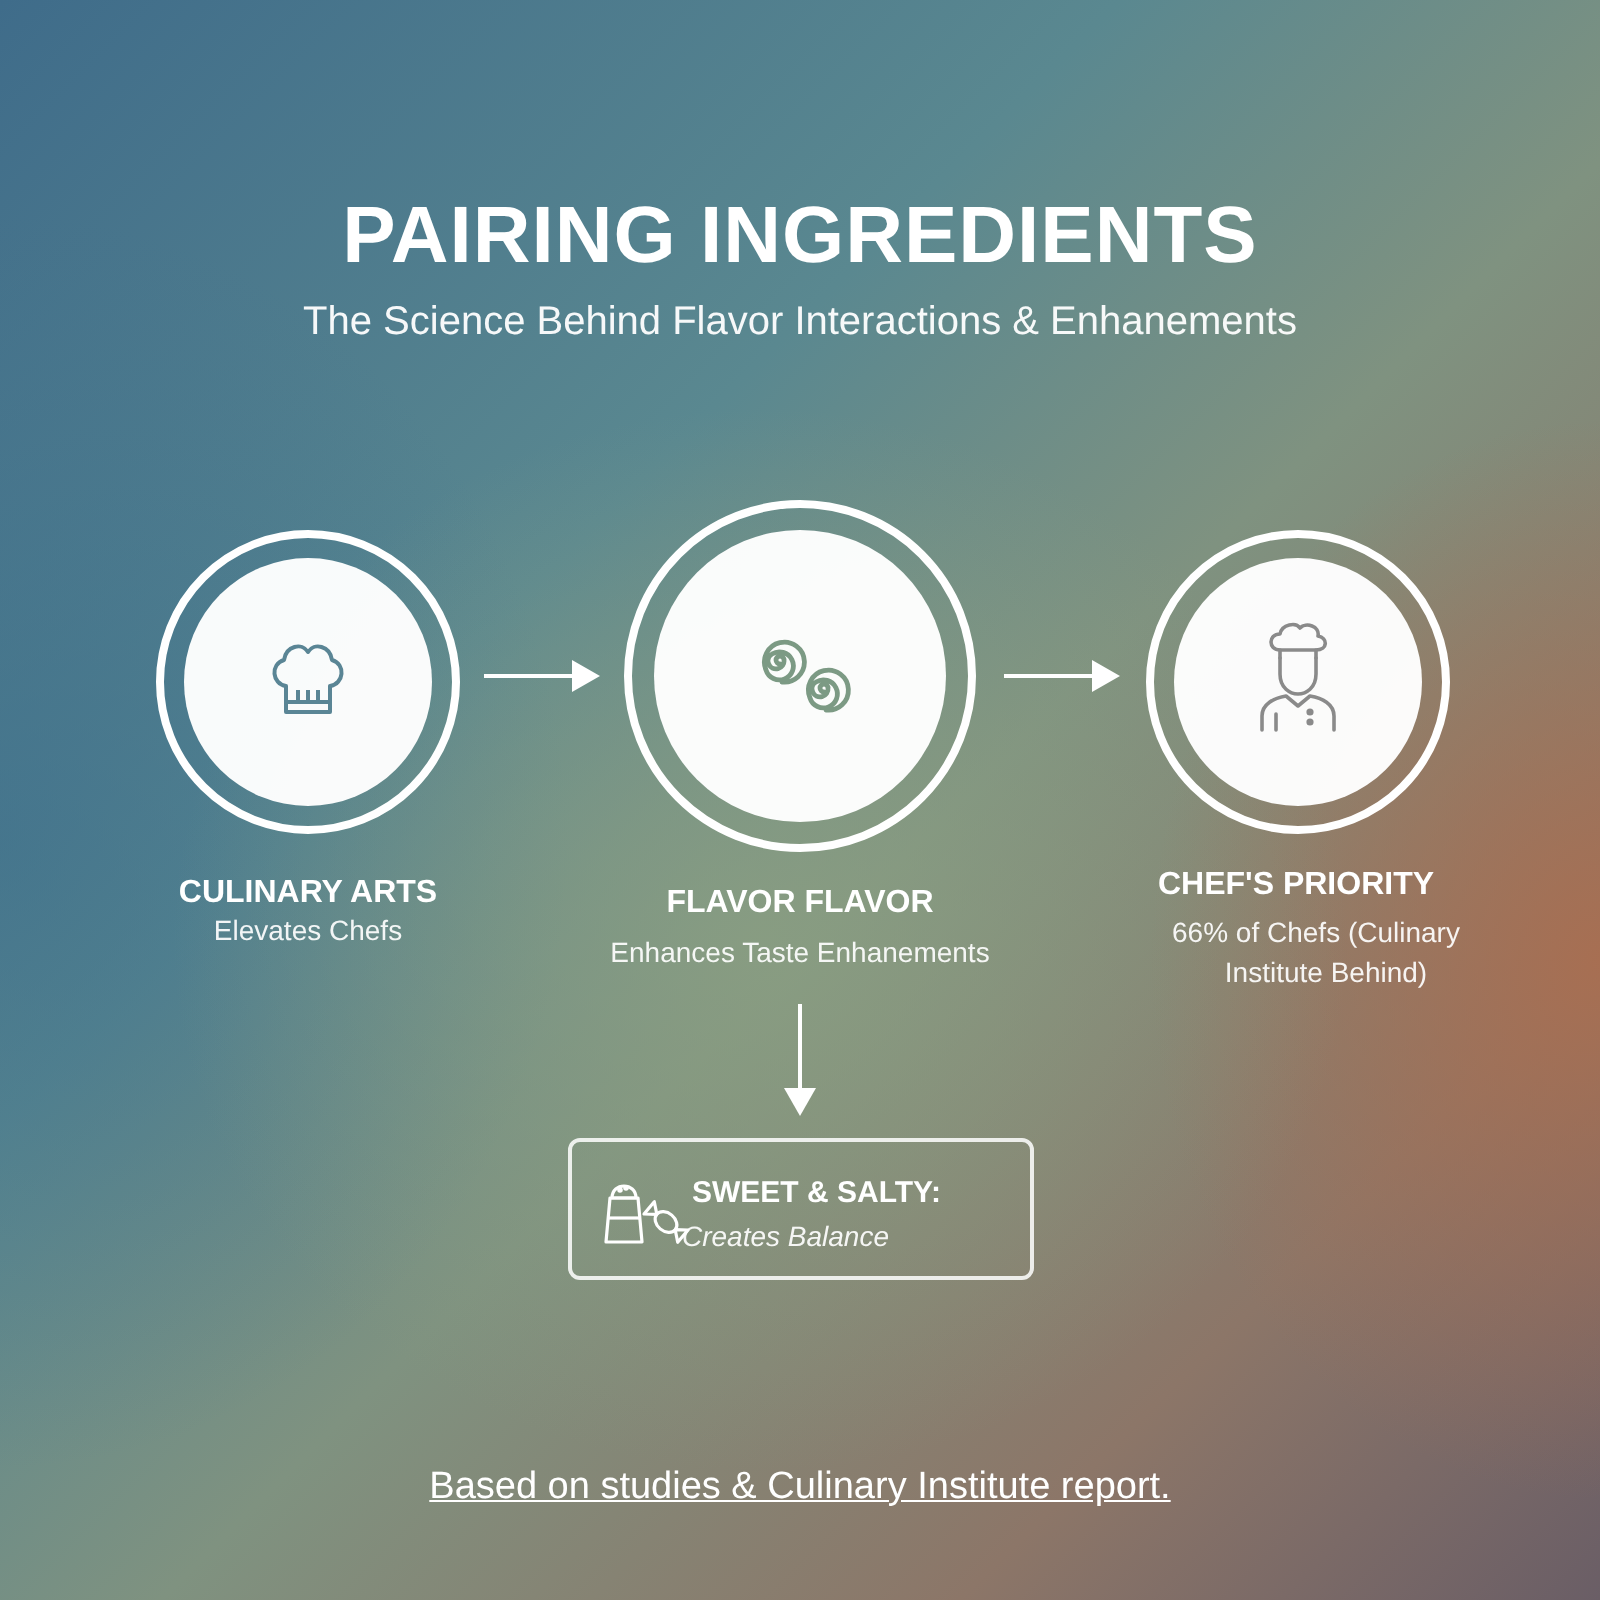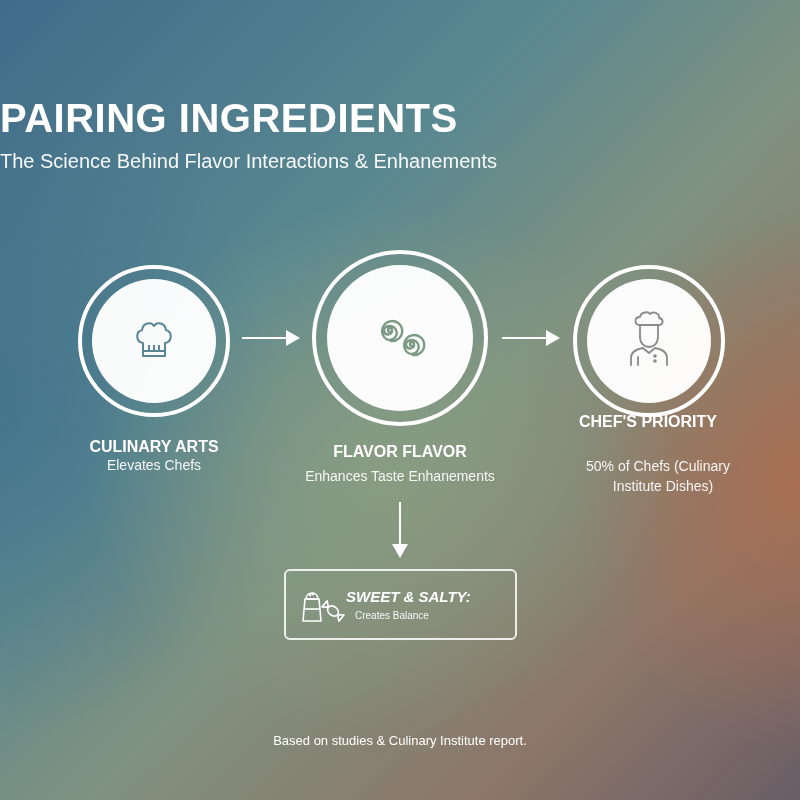--- a/index.html
+++ b/index.html
@@ -11,25 +11,25 @@
     }
     .bg {
       position: absolute; inset: 0;
       background:
         radial-gradient(ellipse 420px 380px at 380px 470px, rgba(140,160,130,0.75), rgba(140,160,130,0) 70%),
         radial-gradient(ellipse 300px 360px at 800px 480px, rgba(170,110,80,0.9), rgba(170,110,80,0) 75%),
         radial-gradient(ellipse 380px 420px at 0px 420px, rgba(60,110,140,0.6), rgba(60,110,140,0) 75%),
         linear-gradient(135deg, #3f6c8a 0%, #5a8890 35%, #7f9280 55%, #8c7668 80%, #6a5e66 100%);
     }
     .title {
-      position: absolute; left: 0; right: 0; top: 96px; text-align: left;
+      position: absolute; left: 0; right: 0; top: 96px; text-align: center;
       font-size: 40px; font-weight: 700; letter-spacing: 0.5px;
     }
     .subtitle {
-      position: absolute; left: 0; right: 0; top: 150px; 
+      position: absolute; left: 0; right: 0; top: 150px; text-align: center;
       font-size: 20px; font-weight: 400; opacity: 0.95;
     }
     .circle-outer {
       position: absolute; border: 4px solid #ffffff; border-radius: 50%;
       box-sizing: border-box;
     }
     .circle-inner {
       position: absolute; border-radius: 50%; background: rgba(255,255,255,0.97);
       display: flex; align-items: center; justify-content: center;
     }
@@ -37,24 +37,24 @@
       position: absolute; text-align: center; font-weight: 700; font-size: 16px;
     }
     .node-sub {
       position: absolute; text-align: center; font-size: 14px; opacity: 0.92; line-height: 20px;
     }
     .arrow { position: absolute; }
     .box {
       position: absolute; left: 284px; top: 569px; width: 233px; height: 71px;
       border: 2px solid rgba(255,255,255,0.85); border-radius: 6px; box-sizing: border-box;
     }
-    .box-title { position: absolute; left: 346px; top: 588px; font-size: 15px; font-weight: 700; font-style: italic; }
-    .box-sub { position: absolute; left: 355px; top: 610px; font-size: 10px; opacity: 0.92; }
+    .box-title { position: absolute; left: 346px; top: 588px; font-size: 15px; font-weight: 700; }
+    .box-sub { position: absolute; left: 341px; top: 610px; font-size: 14px; opacity: 0.92; font-style: italic; }
     .footer {
-      position: absolute; left: 0; right: 0; top: 733px; text-align: center; font-size: 13px;
+      position: absolute; left: 0; right: 0; top: 733px; text-align: center; font-size: 19px; text-decoration: underline;
     }
   </style>
 </head>
 <body>
 
 <div class="bg"></div>
 
 <div class="title">PAIRING INGREDIENTS</div>
 <div class="subtitle">The Science Behind Flavor Interactions &amp; Enhanements</div>
 
@@ -104,23 +104,23 @@
       <line x1="15" y1="14" x2="15" y2="18"></line>
       <line x1="33" y1="14" x2="33" y2="18"></line>
       <path d="M15 18 L15 26 C15 33 20 36 24 36 C28 36 33 33 33 26 L33 18"></path>
       <path d="M6 54 L6 47 C6 41 12 38 18 37 L24 42 L30 37 C36 38 42 41 42 47 L42 54"></path>
       <line x1="13" y1="46" x2="13" y2="54"></line>
       <circle cx="30" cy="45" r="0.9" fill="#8a8a8a"></circle>
       <circle cx="30" cy="50" r="0.9" fill="#8a8a8a"></circle>
     </svg>
   </span>
 </div>
-<div class="node-title" style="left:568px; top:413px; width:160px;">CHEF'S PRIORITY</div>
-<div class="node-sub" style="left:568px; top:456px; width:180px;">50% of Chefs (Culinary</div>
-<div class="node-sub" style="left:598px; top:476px; width:130px;">Institute Dishes)</div>
+<div class="node-title" style="left:568px; top:434px; width:160px;">CHEF'S PRIORITY</div>
+<div class="node-sub" style="left:568px; top:456px; width:180px;">66% of Chefs (Culinary</div>
+<div class="node-sub" style="left:598px; top:476px; width:130px;">Institute Behind)</div>
 
 <svg class="arrow" style="left:390px; top:500px;" width="20" height="62" viewBox="0 0 20 62">
   <line x1="10" y1="2" x2="10" y2="46" stroke="#fff" stroke-width="2"></line>
   <polygon points="2,44 10,58 18,44" fill="#fff"></polygon>
 </svg>
 
 <div class="box"></div>
 <svg style="position:absolute; left:300px; top:587px;" width="46" height="38" viewBox="0 0 46 38" fill="none" stroke="#ffffff" stroke-width="1.6" stroke-linejoin="round">
   <path d="M6 12 C6 4 18 4 18 12 Z"></path>
   <path d="M5 12 L19 12 L21 34 L3 34 Z"></path>

